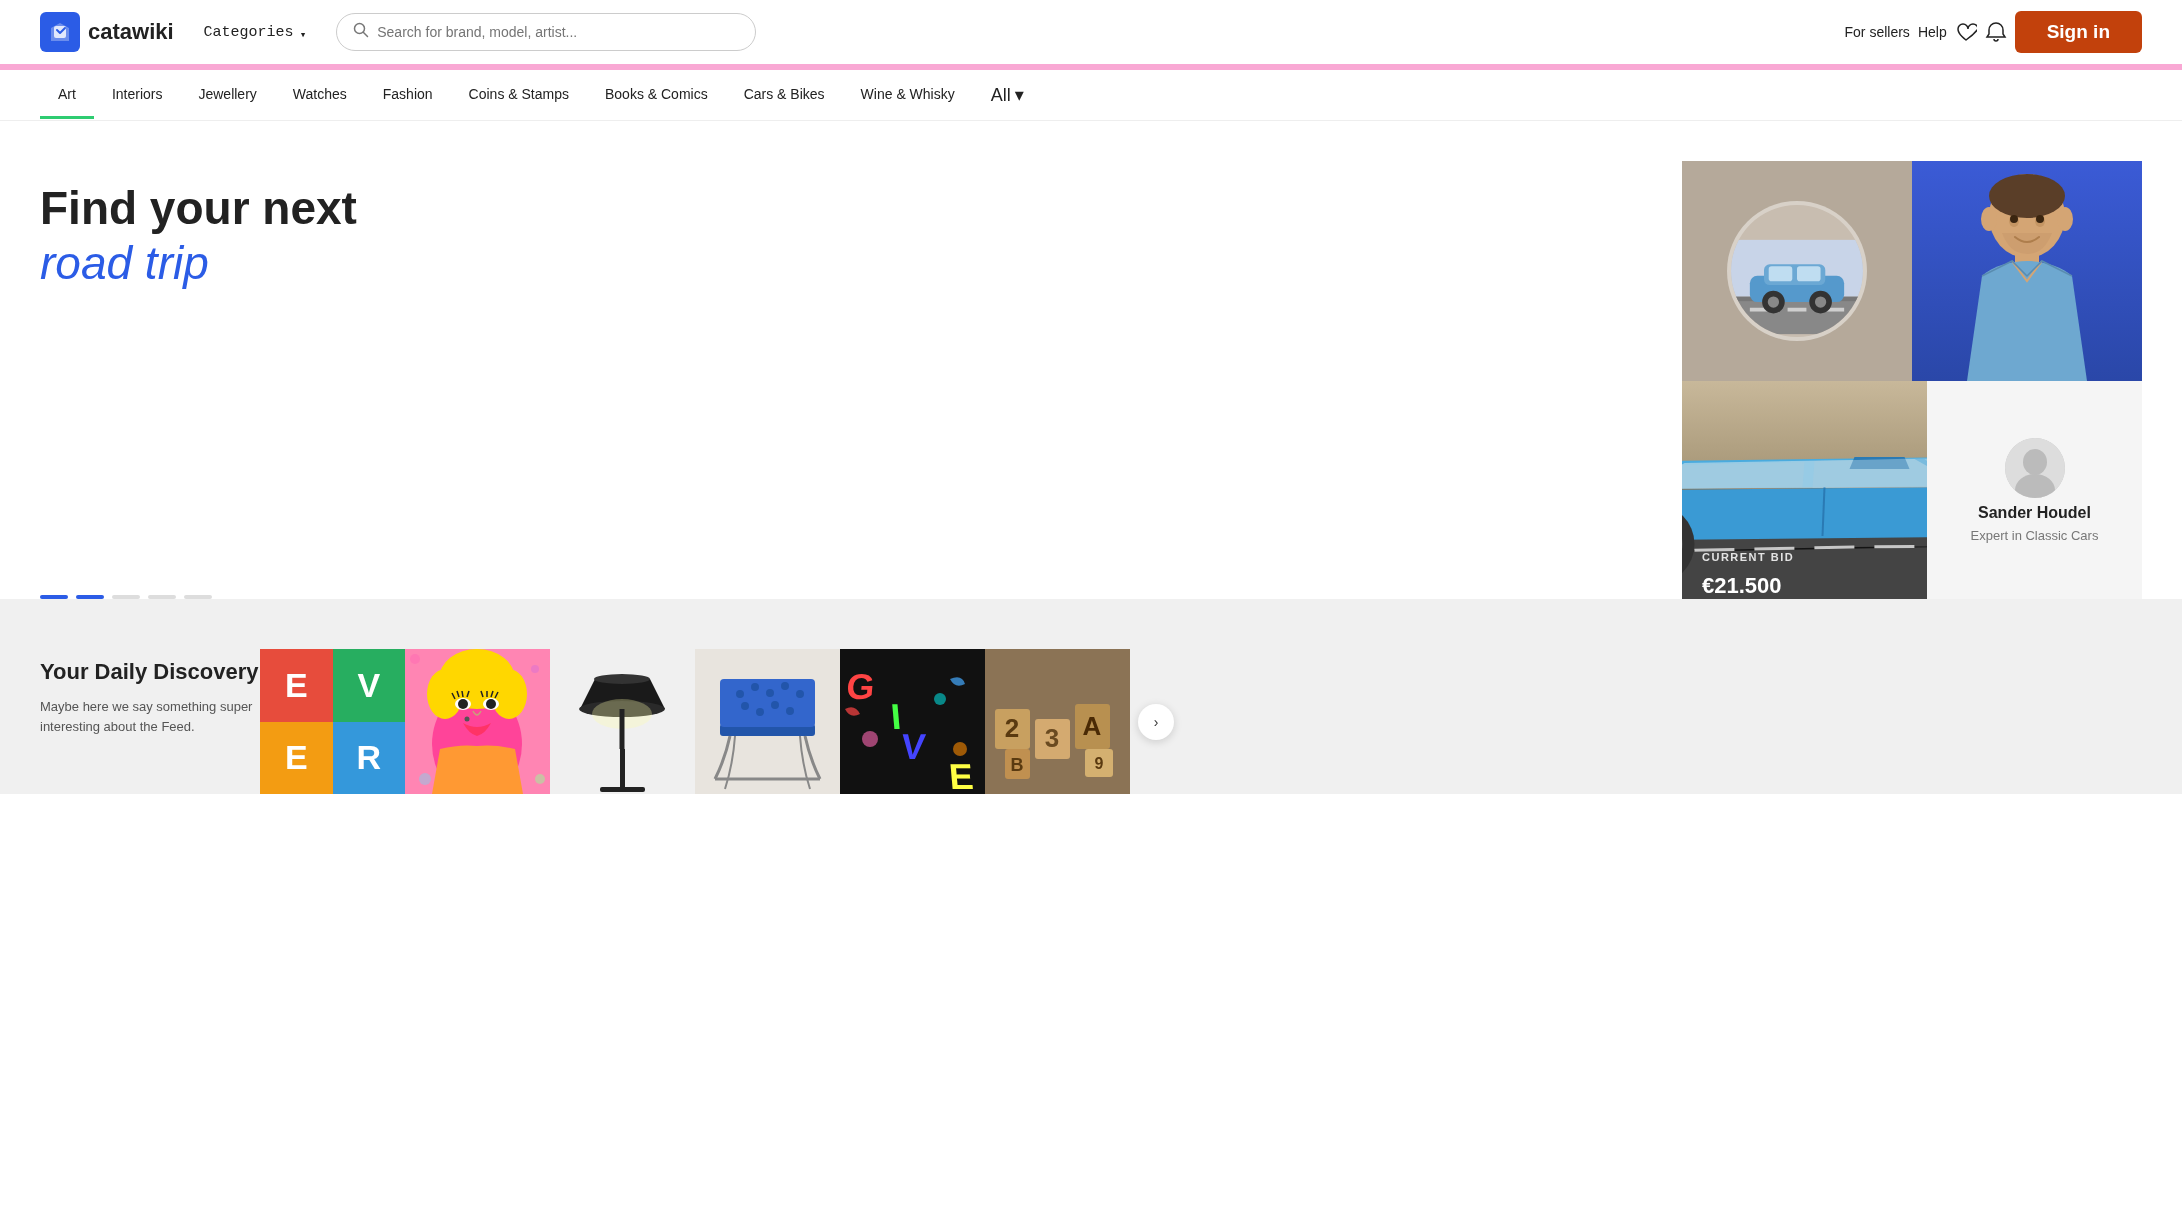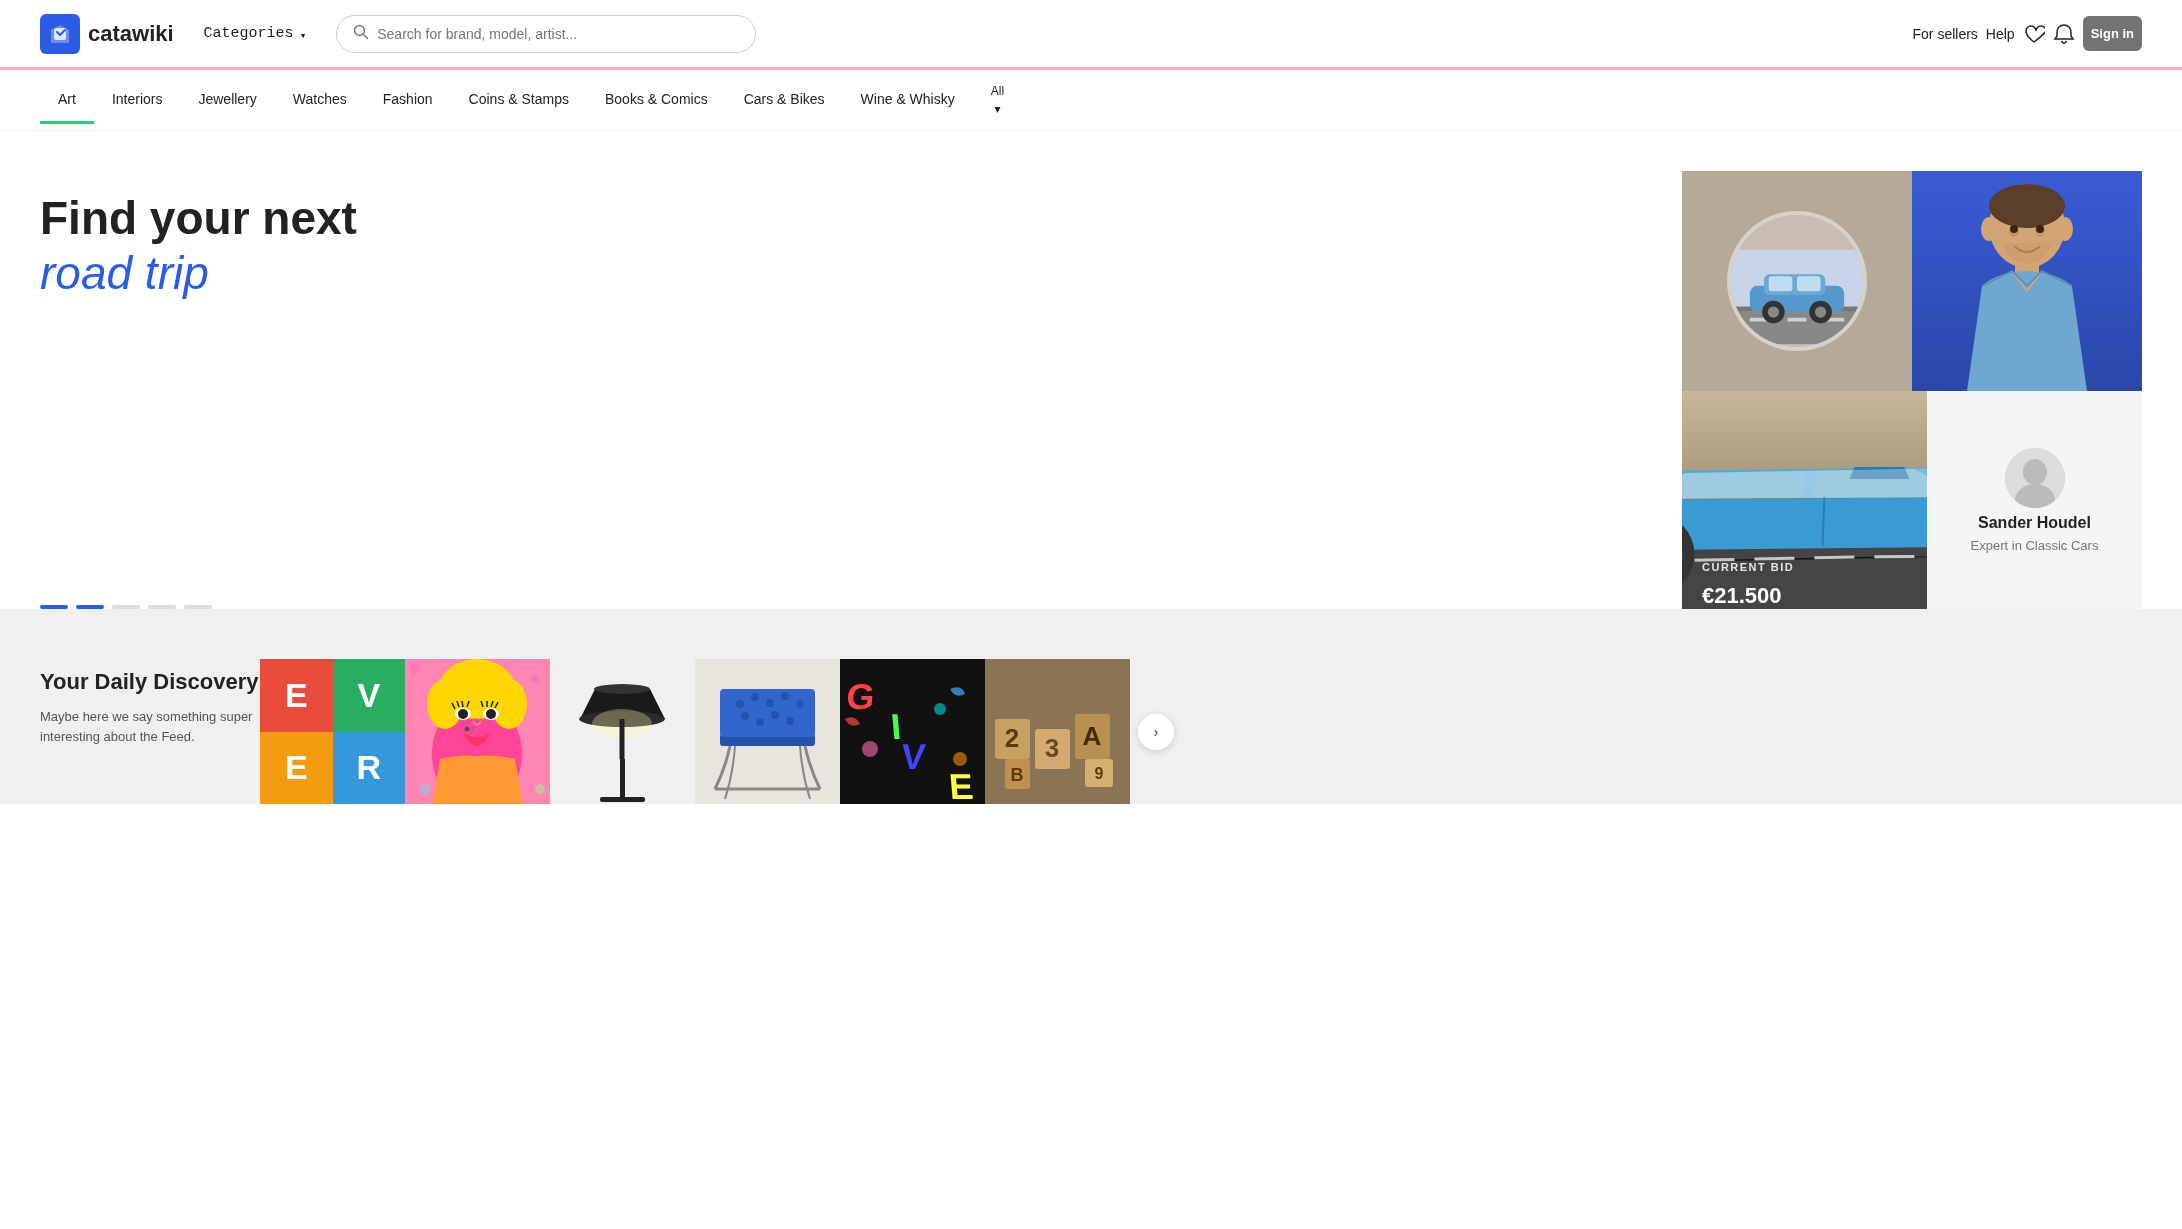--- a/index.html
+++ b/index.html
@@ -4,21 +4,21 @@
   <style>
     * { margin: 0; padding: 0; box-sizing: border-box; }
     body { font-family: -apple-system, BlinkMacSystemFont, 'Segoe UI', Arial, sans-serif; background: #fff; color: #222; }
 
     
     .header {
       display: flex;
       align-items: center;
       padding: 0 40px;
       height: 70px;
-      border-bottom: 3px solid #f9a8d4;
+      border-bottom: 6px solid #f9a8d4;
       gap: 20px;
     }
     .logo-area {
       display: flex;
       align-items: center;
       gap: 8px;
       text-decoration: none;
       color: #222;
     }
     .logo-icon {
@@ -91,26 +91,26 @@
     .icon-btn {
       background: none;
       border: none;
       cursor: pointer;
       font-size: 22px;
       color: #222;
       display: flex;
       align-items: center;
     }
     .sign-in-btn {
-      background: #737373;
+      background: #c2410c;
       color: white;
       border: none;
       border-radius: 6px;
-      padding: 10px 8px;
-      font-size: 13px;
+      padding: 10px 32px;
+      font-size: 19px;
       font-weight: 600;
       cursor: pointer;
     }
 
     
     .nav-bar {
       display: flex;
       align-items: center;
       padding: 0 40px;
       border-bottom: 1px solid #eee;
@@ -126,24 +126,23 @@
       border-bottom: 3px solid transparent;
       text-decoration: none;
       display: block;
     }
     .nav-item.active { border-bottom: 3px solid #2ecc71; font-weight: 500; }
     .nav-item-all {
       display: flex;
       align-items: center;
       gap: 4px;
       padding: 14px 18px;
-      font-size: 12px;
+      font-size: 18px;
       color: #222;
       cursor: pointer;
-      flex-direction: column;
     }
 
     
     .hero {
       display: flex;
       padding: 40px 40px 0 40px;
       gap: 0;
       min-height: 460px;
     }
     .hero-text {

